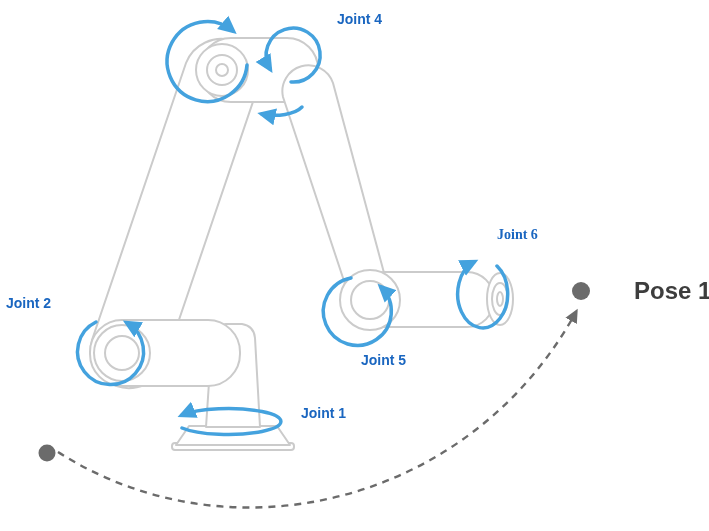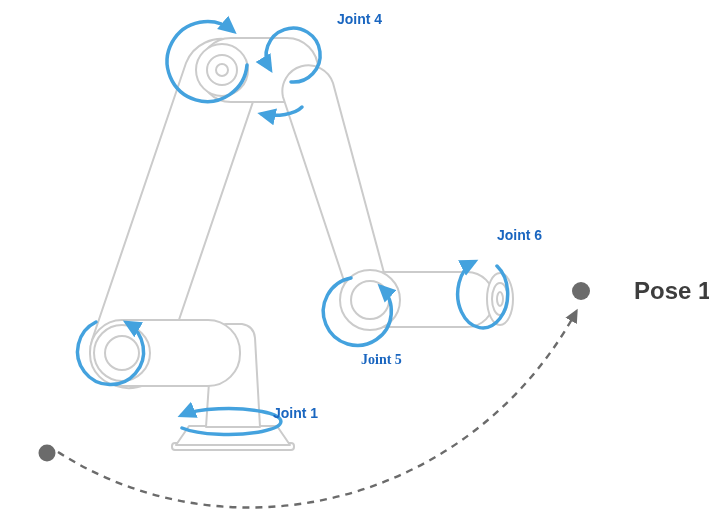--- a/index.html
+++ b/index.html
@@ -101,22 +101,23 @@
     <g>
       <path d="M 58,452 C 230,562 470,505 576,312" fill="none" stroke="#6b6b6b" stroke-width="2.4" stroke-dasharray="7 6" marker-end="url(#arrow-gray)"></path>
       <circle cx="47" cy="453" r="8.5" fill="#6b6b6b"></circle>
       <circle cx="581" cy="291" r="9" fill="#6b6b6b"></circle>
     </g>
   </svg>
 
 
   <div class="joint-label" style="left:337px; top:11px;">Joint 4</div>
 
-  <div class="joint-label" style="left:497px; top:227px;">Joint 6</div>
+  <div class="joint-label" style="left:497px; top:227px;font-family:Liberation Serif, serif;">Joint 6</div>
 
+  <div class="joint-label" style="left:6px;   top:295px;">Joint 2</div>
 
-  <div class="joint-label" style="left:361px; top:352px;font-family:Liberation Serif, serif;">Joint 5</div>
+  <div class="joint-label" style="left:361px; top:352px;">Joint 5</div>
 
-  <div class="joint-label" style="left:273px; top:405px;">Joint 1</div>
+  <div class="joint-label" style="left:301px; top:405px;">Joint 1</div>
 
   <div class="pose-label" style="left:600px; top:277px;margin-left:34px;">Pose 1</div>
 
 </div>
 
 </body></html>

